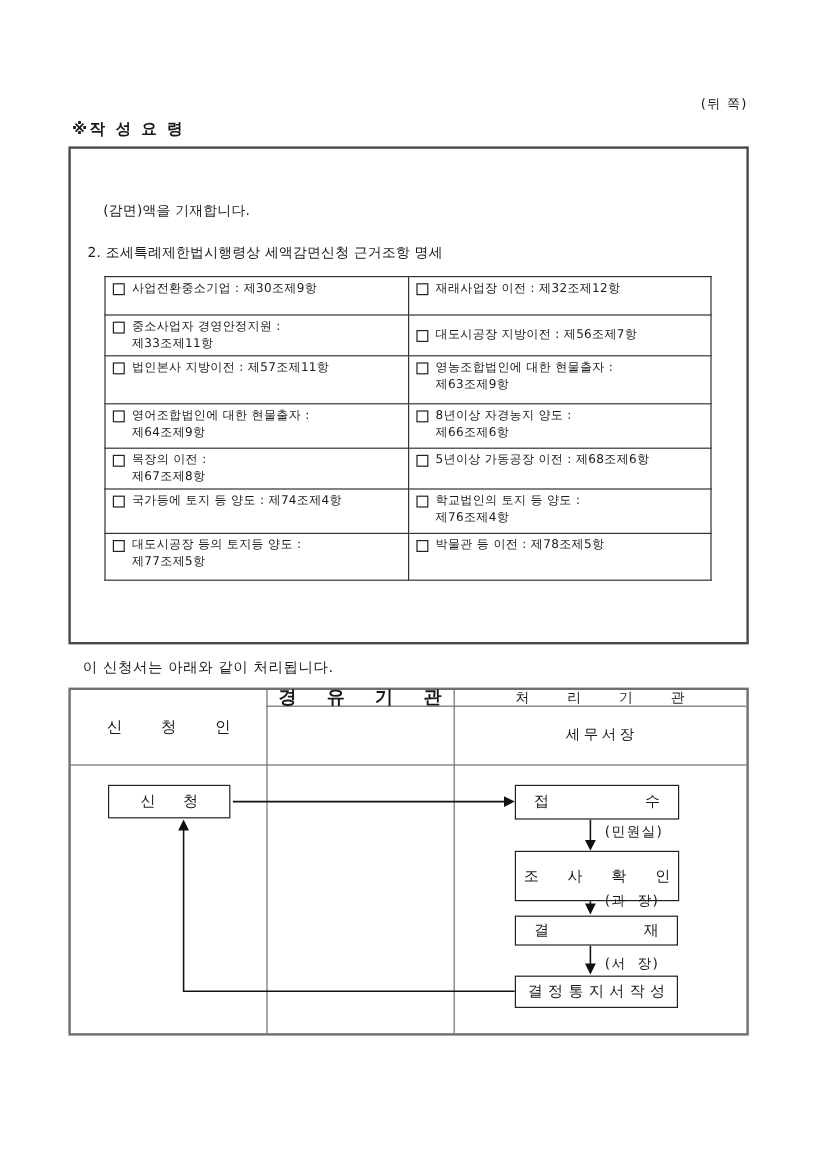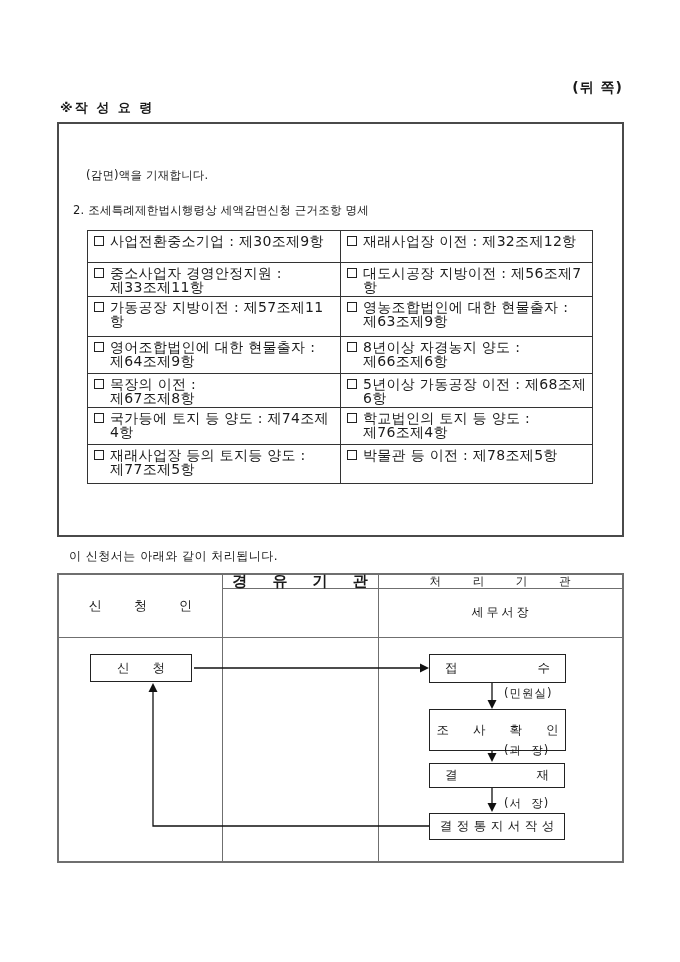--- a/index.html
+++ b/index.html
@@ -1,33 +1,33 @@
 <!DOCTYPE html>
 <html><head>
 <meta charset="utf-8">
 <style>
   * { margin:0; padding:0; box-sizing:border-box; }
   body { background:#fff; }
   .page {
     position:relative; width:680px; height:962px; background:#ffffff;
     font-family:"DejaVu Sans", sans-serif; color:#1a1a1a; overflow:hidden;
   }
-  .back-note { position:absolute; top:79px; right:57px; font-size:14px; letter-spacing:1px;font-weight:bold; }
+  .back-note { position:absolute; top:79px; right:57px; font-size:11px; letter-spacing:1px; }
   .section-title { position:absolute; top:99px; left:60px; font-size:13px; font-weight:600; letter-spacing:2px; }
 
   
   .instr-box { position:absolute; left:57px; top:122px; width:567px; height:415px; border:2px solid #4a4a4a; background:#fff; }
   .instr-line { position:absolute; font-size:11.5px; letter-spacing:0.2px; white-space:nowrap; }
   .i1l1 { left:14px; top:15px; }
   .i1l2 { left:27px; top:44px; }
   .i2   { left:14px; top:79px; }
 
   
   .prov { position:absolute; left:28px; top:106px; width:505px; border-collapse:collapse; table-layout:fixed; }
-  .prov td { border:1px solid #333; vertical-align:top; padding:3px 4px 2px 6px; font-size:14px; line-height:14px; }
+  .prov td { border:1px solid #333; vertical-align:top; padding:3px 4px 2px 6px; font-size:10px; line-height:14px; }
   .cellflex { display:flex; align-items:flex-start; }
   .cb { width:10px; height:10px; border:1px solid #222; margin:2px 6px 0 0; flex:none; background:#fff; }
   .ctext { white-space:pre-line; letter-spacing:0.3px; }
   td.vmid { vertical-align:middle; }
 
   .proc-note { position:absolute; left:69px; top:548px; font-size:12px; letter-spacing:0.5px; }
 
   
   .flow { position:absolute; left:57px; top:573px; width:567px; height:290px; border:2px solid #6f6f6f; background:#fff; }
   .gline { position:absolute; background:#6f6f6f; }
@@ -107,21 +107,21 @@
               <div class="cellflex">
                 <span class="cb"></span>
                 <div class="ctext">대도시공장 지방이전 : 제56조제7항</div>
               </div>
             </td>
         </tr>
         <tr style="height:40px">
           <td>
               <div class="cellflex">
                 <span class="cb"></span>
-                <div class="ctext">가동공장 지방이전 : 제57조제11항</div>
+                <div class="ctext">법인본사 지방이전 : 제57조제11항</div>
               </div>
             </td>
           <td>
               <div class="cellflex">
                 <span class="cb"></span>
                 <div class="ctext">영농조합법인에 대한 현물출자 :
 제63조제9항</div>
               </div>
             </td>
         </tr>
@@ -168,21 +168,21 @@
                 <span class="cb"></span>
                 <div class="ctext">학교법인의 토지 등 양도 :
 제76조제4항</div>
               </div>
             </td>
         </tr>
         <tr style="height:39px">
           <td>
               <div class="cellflex">
                 <span class="cb"></span>
-                <div class="ctext">재래사업장 등의 토지등 양도 :
+                <div class="ctext">대도시공장 등의 토지등 양도 :
 제77조제5항</div>
               </div>
             </td>
           <td>
               <div class="cellflex">
                 <span class="cb"></span>
                 <div class="ctext">박물관 등 이전 : 제78조제5항</div>
               </div>
             </td>
         </tr>

